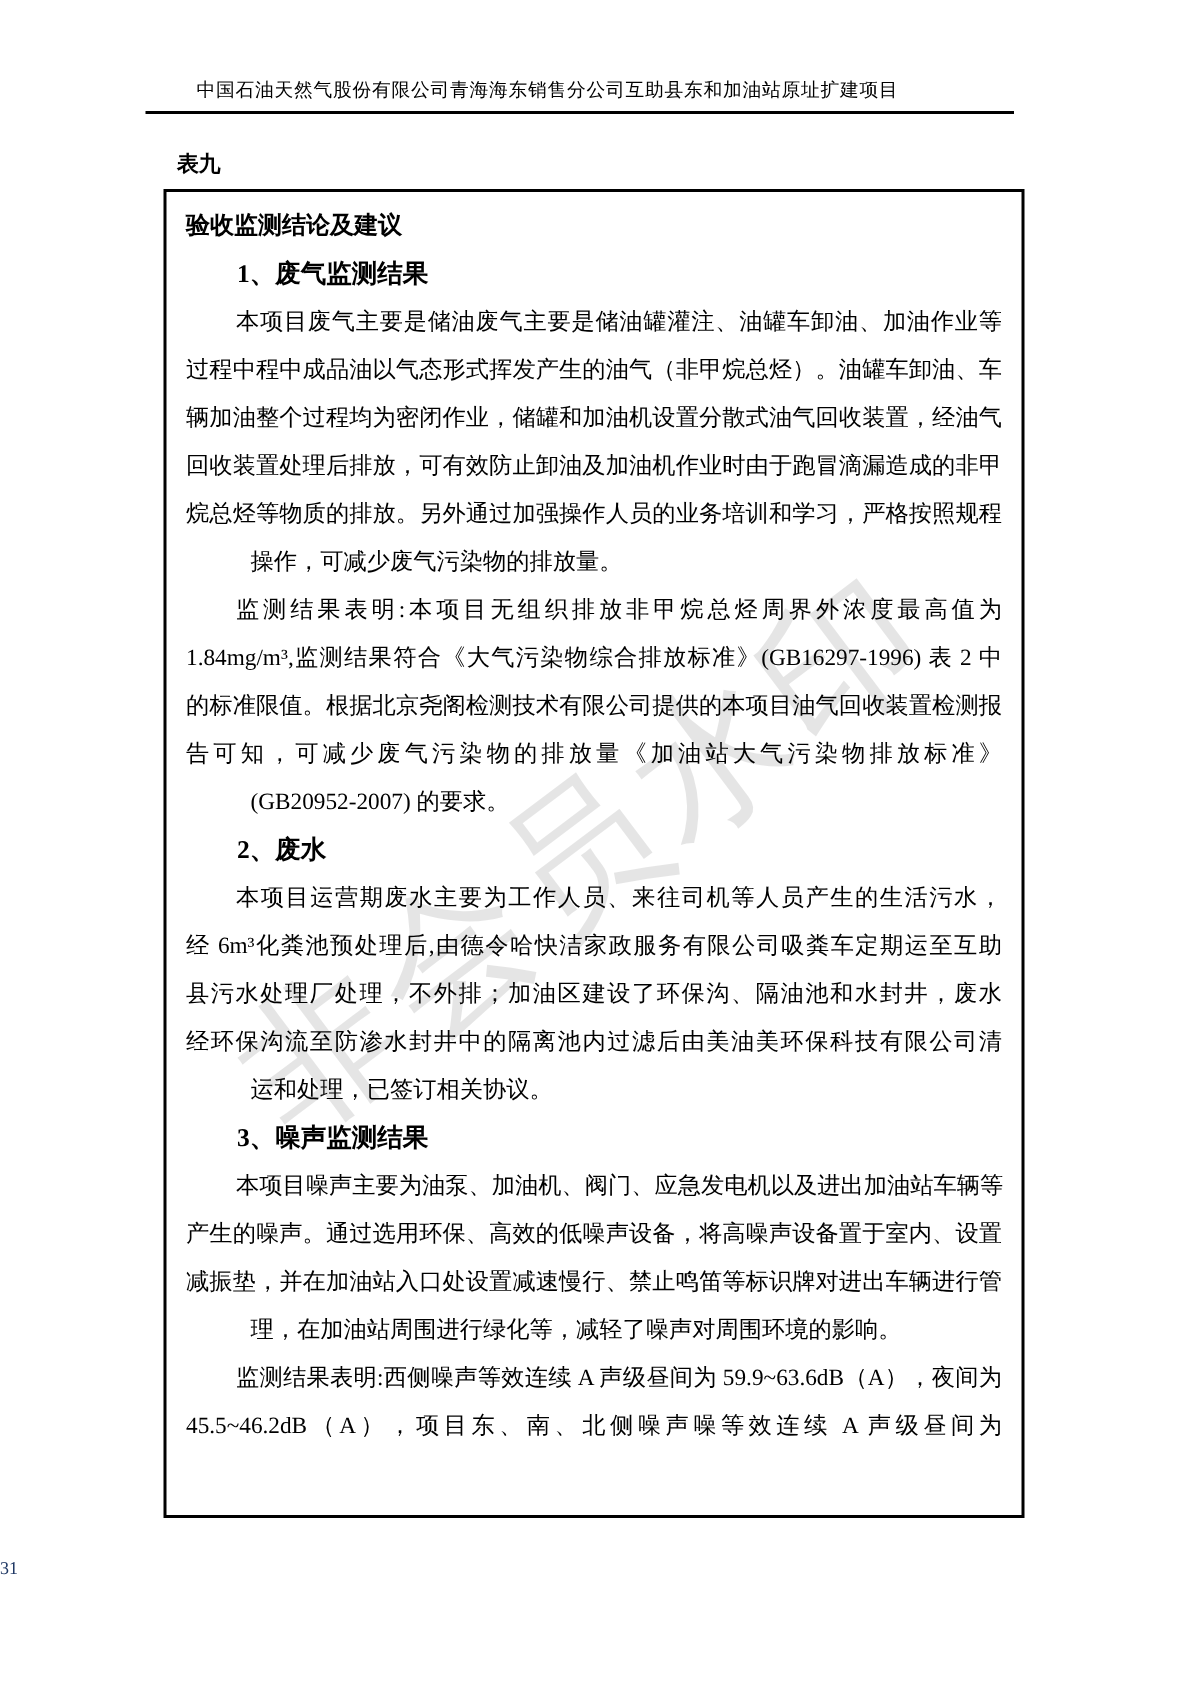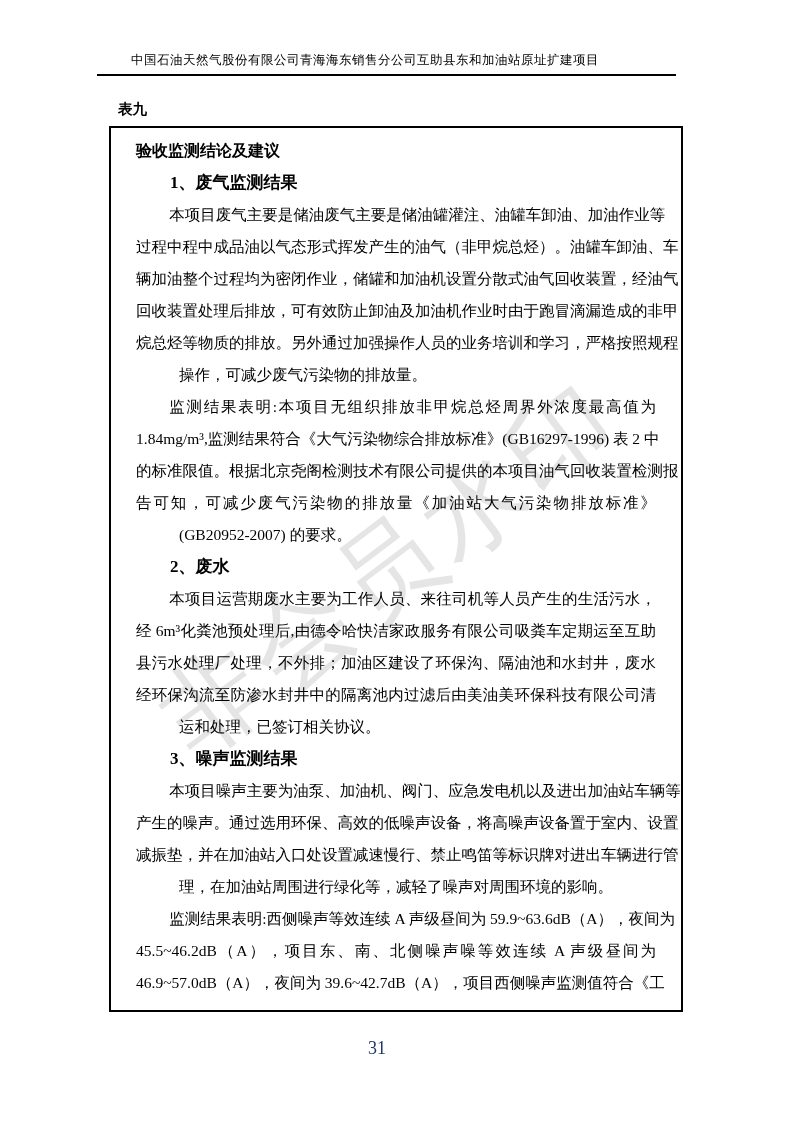--- a/index.html
+++ b/index.html
@@ -45,21 +45,21 @@
     color: rgba(0,0,0,0.10);
     z-index: 0;
     pointer-events: none;
     font-family: "Liberation Sans", "DejaVu Sans", sans-serif;
   }
   .tbox {
     position: absolute;
     top: 126px; left: 109px;
     width: 574px; height: 886px;
     border: 2px solid #000000;
-    padding: 7px 25px;
+    padding: 7px 13px;
     overflow: hidden;
     z-index: 1;
     background: transparent;
   }
   .t-title {
     font-size: 16px;
     font-weight: bold;
     line-height: 32px;
   }
   .sec-heading {
@@ -73,24 +73,22 @@
     line-height: 32px;
     text-align: justify;
     text-align-last: justify;
     white-space: nowrap;
   }
   .line.first { text-indent: 2.15em; }
   .line.no-stretch { text-align-last: left; margin-left: 43px; }
   .footer-page {
     position: absolute;
     top: 1038px; left: 0; right: 0;
-    text-align: center;
-    font-size: 18px;
+    font-size: 12px;
     color: #1f3864;
-    margin-left: 24px;
   }
 </style>
 </head>
 <body>
 
 <div class="page">
 
   <div class="header-title">中国石油天然气股份有限公司青海海东销售分公司互助县东和加油站原址扩建项目</div>
   <div class="header-rule"></div>
 
@@ -126,18 +124,17 @@
 
     <div class="sec-heading">3、噪声监测结果</div>
 
     <div class="line first">本项目噪声主要为油泵、加油机、阀门、应急发电机以及进出加油站车辆等</div>
     <div class="line">产生的噪声。通过选用环保、高效的低噪声设备，将高噪声设备置于室内、设置</div>
     <div class="line">减振垫，并在加油站入口处设置减速慢行、禁止鸣笛等标识牌对进出车辆进行管</div>
     <div class="line no-stretch">理，在加油站周围进行绿化等，减轻了噪声对周围环境的影响。</div>
 
     <div class="line first">监测结果表明:西侧噪声等效连续 A 声级昼间为 59.9~63.6dB（A），夜间为</div>
     <div class="line">45.5~46.2dB（A），项目东、南、北侧噪声噪等效连续 A 声级昼间为</div>
-    <div class="line">46.9~57.0dB（A），夜间为 39.6~42.7dB（A），项目西侧噪声监测值符合《工</div>
   </div>
 
   <div class="footer-page">31</div>
 
 </div>
 
 </body></html>

